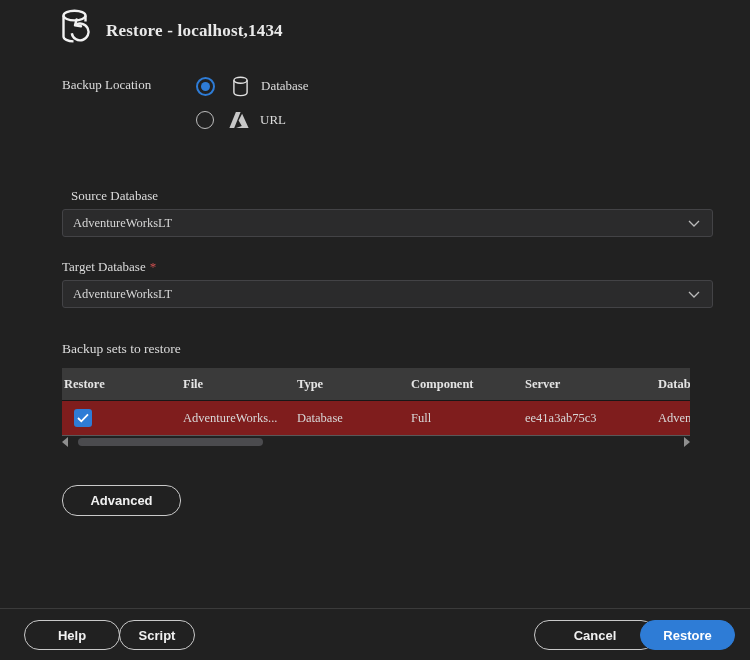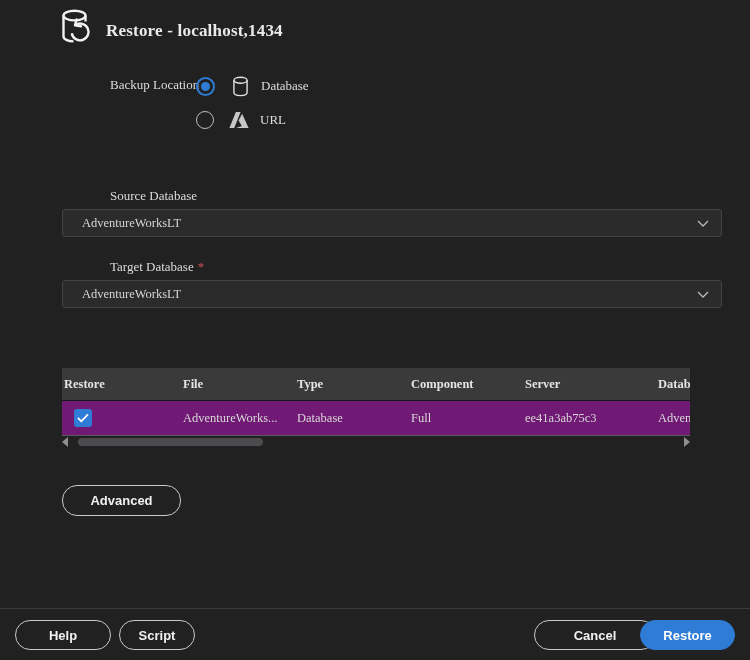--- a/index.html
+++ b/index.html
@@ -9,56 +9,56 @@
     font-family:"Liberation Sans", sans-serif;
     color:#DCDCDC; -webkit-font-smoothing:antialiased;
   }
   .abs { position:absolute;font-family:Liberation Serif, serif; }
 
   
   .title-icon { left:57px; top:7px; }
   .page-title { left:106px; top:21px; font-size:17px; font-weight:600; color:#EAEAEA; letter-spacing:.2px; }
 
   
-  .field-label { font-size:13px; color:#DCDCDC;margin-left:48px; }
+  .field-label { font-size:13px; color:#DCDCDC; }
   .req { color:#D05050; margin-left:4px; }
 
   
   .radio-group { left:196px; top:69px; display:flex; flex-direction:column; }
   .radio-row { display:flex; align-items:center; height:34px; cursor:default; }
   .radio-circle {
     width:16px; height:16px; border-radius:50%;
     border:1.5px solid #BDBDBD; box-sizing:content-box; margin-right:14px;
     display:flex; align-items:center; justify-content:center; background:transparent;
   }
   .radio-circle.selected { border-color:#2E7CD6; border-width:2px; width:15px; height:15px; }
   .radio-dot { width:9px; height:9px; border-radius:50%; background:#2E7CD6; }
   .radio-icon { width:22px; display:flex; justify-content:center; margin-right:10px; }
   .radio-label { font-size:13px; color:#DCDCDC; }
 
   
   .dropdown {
     left:62px; width:627px; height:26px;
     background:#2B2B2C; border:1px solid #434346; border-radius:3px;
     display:flex; align-items:center; justify-content:space-between;
-    padding:0 12px 0 19px; cursor:pointer;
+    padding:0 12px 0 10px; cursor:pointer;
   }
   .dropdown-value { font-size:12.5px; color:#D6D6D6; }
 
   
   .grid { left:62px; width:628px; }
   .grid-header {
     display:grid; grid-template-columns:119px 114px 114px 114px 133px 1fr;
     height:32px; align-items:center; background:#3A3A3A;
     font-size:12.5px; font-weight:bold; color:#E4E4E4;
     border-bottom:1px solid #171717; overflow:hidden;
   }
   .grid-row {
     display:grid; grid-template-columns:119px 114px 114px 114px 133px 1fr;
-    height:34px; align-items:center; background:#701a75;
+    height:34px; align-items:center; background:#7f1d1d;
     font-size:12.5px; color:#D8D8D8; border-bottom:1px solid #595959; overflow:hidden;
   }
   .cell { padding-left:2px; white-space:nowrap; overflow:hidden; }
   .checkbox {
     width:18px; height:18px; margin-left:12px; border-radius:3px;
     background:#2E7CD6; display:flex; align-items:center; justify-content:center; cursor:pointer;
   }
 
   
   .hscrollbar { left:62px; top:437px; width:628px; height:10px; display:flex; align-items:center; }
@@ -120,21 +120,21 @@
       <span class="radio-icon">
         <svg width="20" height="16" viewBox="0 0 20 16">
           <polygon points="6.9,0 11.6,0 5.2,16 0.4,16" fill="#C8C8C8"></polygon>
           <polygon points="13.1,1.8 19.6,16 7.0,16 12.8,13.9 9.6,8.6" fill="#C8C8C8"></polygon>
         </svg>
       </span>
       <span class="radio-label">URL</span>
     </div>
   </div>
 
-  <div class="abs field-label" style="left:62px; top:188px;">Source Database</div>
+  <div class="abs field-label" style="left:71px; top:188px;">Source Database</div>
   <div class="abs dropdown" style="top:209px;">
     <span class="dropdown-value">AdventureWorksLT</span>
     <span>
       <svg width="12" height="7" viewBox="0 0 12 7" fill="none">
         <polyline points="1,1 6,6 11,1" stroke="#BBBBBB" stroke-width="1.3"></polyline>
       </svg>
     </span>
   </div>
 
   <div class="abs field-label" style="left:62px; top:259px;">
@@ -142,20 +142,21 @@
   </div>
   <div class="abs dropdown" style="top:280px;">
     <span class="dropdown-value">AdventureWorksLT</span>
     <span>
       <svg width="12" height="7" viewBox="0 0 12 7" fill="none">
         <polyline points="1,1 6,6 11,1" stroke="#BBBBBB" stroke-width="1.3"></polyline>
       </svg>
     </span>
   </div>
 
+  <div class="abs field-label" style="left:62px; top:341px; font-size:13.5px;">Backup sets to restore</div>
 
   <div class="abs grid" style="top:368px;">
     <div class="grid-header">
       <div class="cell">Restore</div>
       <div class="cell">File</div>
       <div class="cell">Type</div>
       <div class="cell">Component</div>
       <div class="cell">Server</div>
       <div class="cell">Database</div>
     </div>
@@ -180,17 +181,17 @@
     <div class="scroll-track">
       <div class="scroll-thumb"></div>
     </div>
     <div class="scroll-arrow right"></div>
   </div>
 
   <button class="btn" style="left:62px; top:485px; width:119px; height:31px;">Advanced</button>
 
   <div class="abs footer-divider"></div>
 
-  <button class="btn" style="left:15px;  top:620px; width:96px;">Help</button>
+  <button class="btn" style="left:24px;  top:620px; width:96px;">Help</button>
   <button class="btn" style="left:119px; top:620px; width:76px;">Script</button>
   <button class="btn" style="left:534px; top:620px; width:122px;">Cancel</button>
   <button class="btn primary" style="left:640px; top:620px; width:95px;">Restore</button>
 </div>
 
 </body></html>

